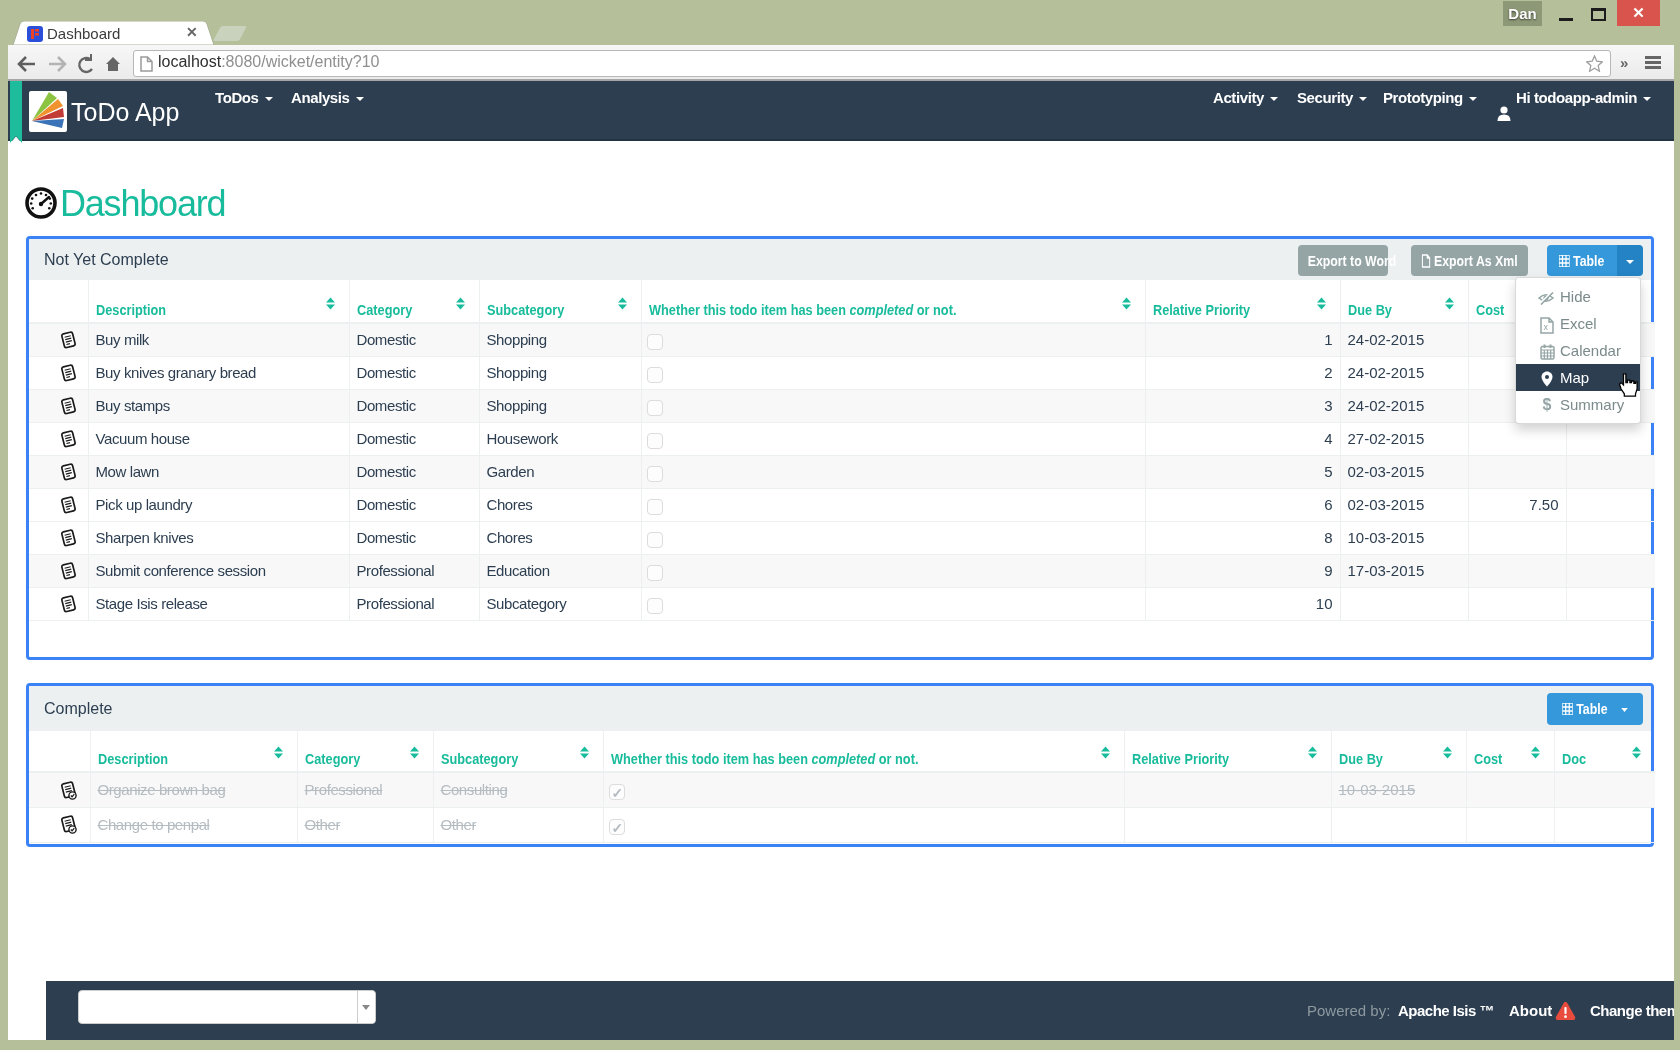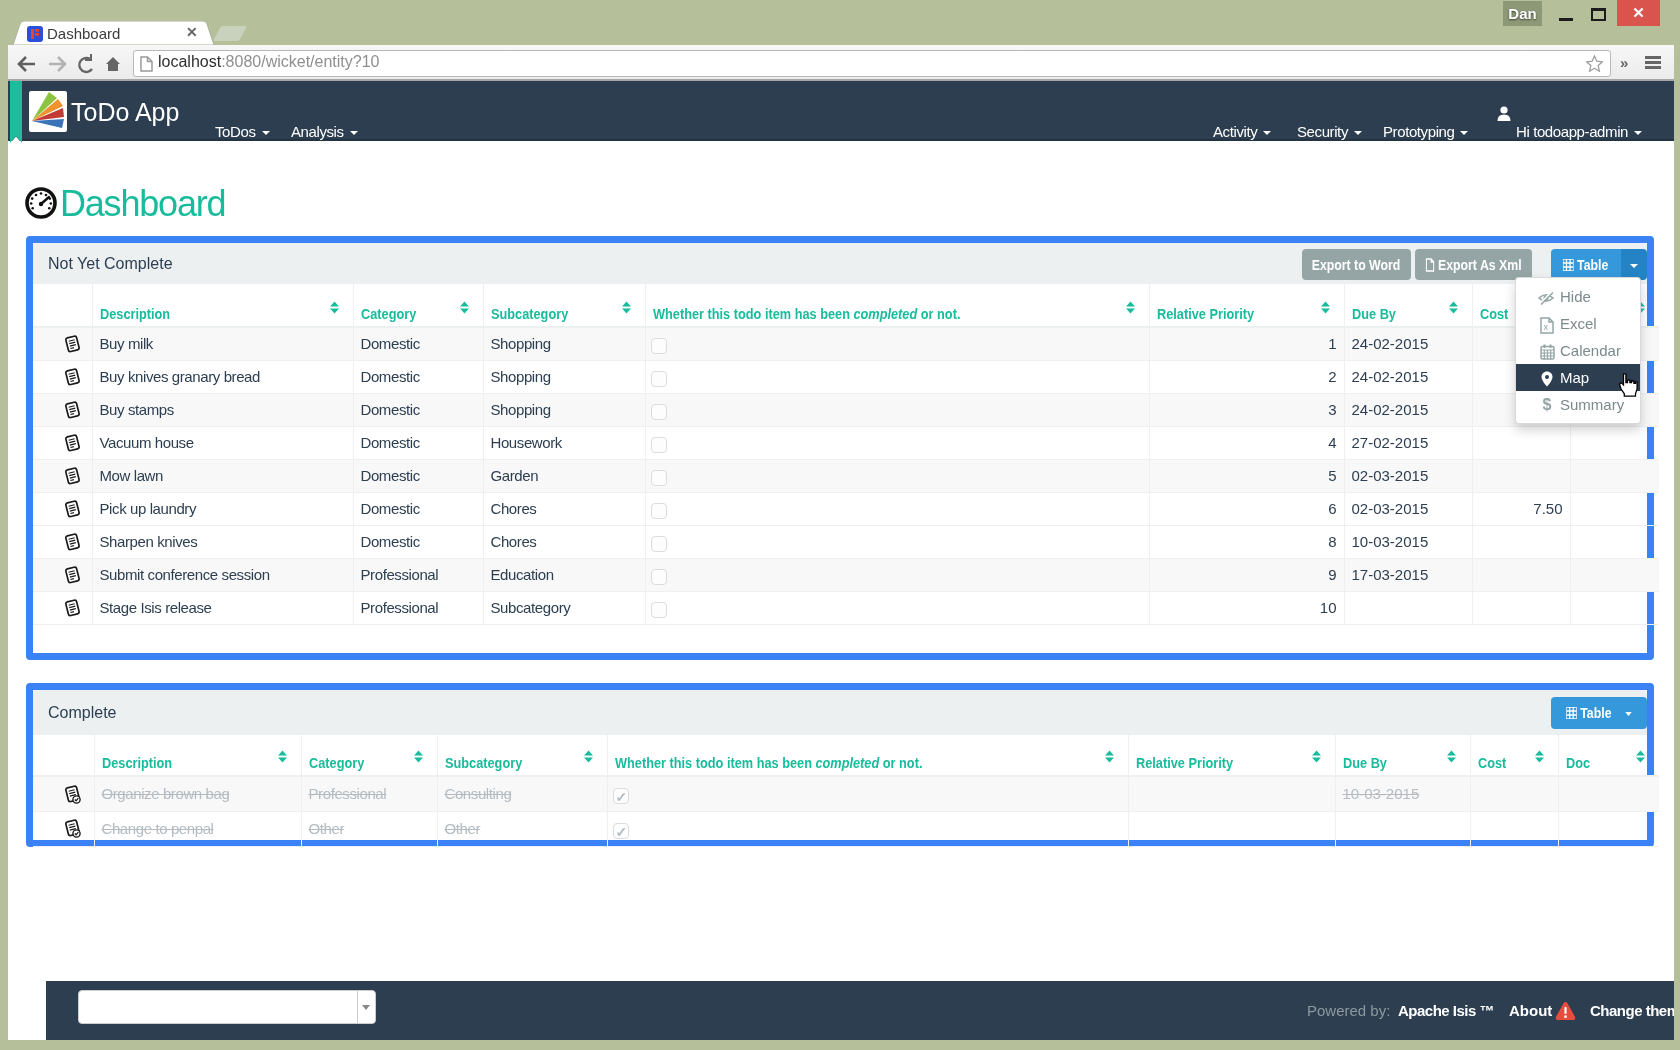--- a/index.html
+++ b/index.html
@@ -22,29 +22,29 @@
   #urltext { left:158px; top:53px; font-size:16px; color:#8f8f8f; }
   #urltext b { color:#2f2f2f; font-weight:normal; }
 
   
   #viewport { left:8px; top:81px; width:1666px; height:959px; background:#fff; overflow:hidden; }
 
   
   #navbar { left:0; top:0; width:1666px; height:60px; background:#2c3e50; border-bottom:2px solid #243342; }
   #logo { left:21px; top:10px; width:38px; height:41px; background:#fff; border-radius:2px; }
   #brand { left:63px; top:17px; font-size:25px; color:#fff; }
-  .navitem { top:42px; font-size:15px; font-weight:normal; color:#fff; letter-spacing:-0.4px; }
+  .navitem { top:8px; font-size:15px; font-weight:bold; color:#fff; letter-spacing:-0.4px; }
   .caret { display:inline-block; width:0; height:0; border-left:4px solid transparent; border-right:4px solid transparent; border-top:4px solid #fff; margin-left:6px; vertical-align:middle; }
 
   
   #h1icon { left:17px; top:106px; }
   #h1text { left:52px; top:102px; font-size:36px; color:#18bc9c; letter-spacing:-1.2px; }
 
   
-  .panel { left:18px; width:1628px; background:#fff; border:7px solid #3b82f6; border-radius:4px; }
+  .panel { left:18px; width:1628px; background:#fff; border:3px solid #3b82f6; border-radius:4px; }
   .phead { background:#ecf0f1; color:#2c3e50; font-size:16px; border-radius:3px 3px 0 0; position:relative; }
   #panel1 { top:155px; height:424px; }
   #panel1 .phead { height:41px; line-height:41px; padding-left:15px; }
   #panel2 { top:602px; height:164px; }
   #panel2 .phead { height:45px; line-height:45px; padding-left:15px; }
 
   .btn { position:absolute; font-size:15px; font-weight:bold; color:#fff; text-align:center; border-radius:4px; line-height:31px; height:31px; }
   .btn-gray { background:#95a5a6; }
   .btn-blue { background:#3498db; }
 
@@ -165,21 +165,21 @@
         <circle cx="6.2" cy="16.5" r="1.3"></circle>
       <circle cx="7.7" cy="21.3" r="1.3"></circle>
     </g>
     <circle cx="16" cy="17" r="2.2" fill="#111"></circle>
     <path d="M16,17 L24,10" stroke="#111" stroke-width="2.4" stroke-linecap="round"></path>
   </svg>
   <div class="abs" id="h1text">Dashboard</div>
 
   <div class="abs panel" id="panel1">
     <div class="phead">Not Yet Complete
-      <div class="btn btn-gray" style="left:1269px;top:6px;width:109px"><span class="bl">Export to Word</span></div>
+      <div class="btn btn-gray" style="left:1269px;top:6px;width:90px"><span class="bl">Export to Word</span></div>
       <div class="btn btn-gray" style="left:1382px;top:6px;width:117px"><span class="bl"><svg style="vertical-align:-2px" width="11" height="14" viewBox="0 0 11 14">
               <path d="M1,1 L7,1 L10,4 L10,13 L1,13 Z M7,1 L7,4 L10,4" fill="none" stroke="#fff" stroke-width="1.4"></path>
             </svg> Export As Xml</span></div>
       <div class="btn btn-blue" style="left:1518px;top:6px;width:70px;border-radius:4px 0 0 4px"><span class="bl"><svg style="vertical-align:-1px" width="13" height="12" viewBox="0 0 13 12">
               <path d="M0,0 H13 V12 H0 Z M0,4 H13 M0,8 H13 M4.3,0 V12 M8.6,0 V12" fill="none" stroke="#fff" stroke-width="1.5"></path>
             </svg> Table</span></div>
       <div class="btn" style="left:1588px;top:6px;width:26px;background:#2383c4;border-radius:0 4px 4px 0"><span class="caret" style="margin-left:0"></span></div>
     </div>
     <table id="t1">
       <colgroup>

